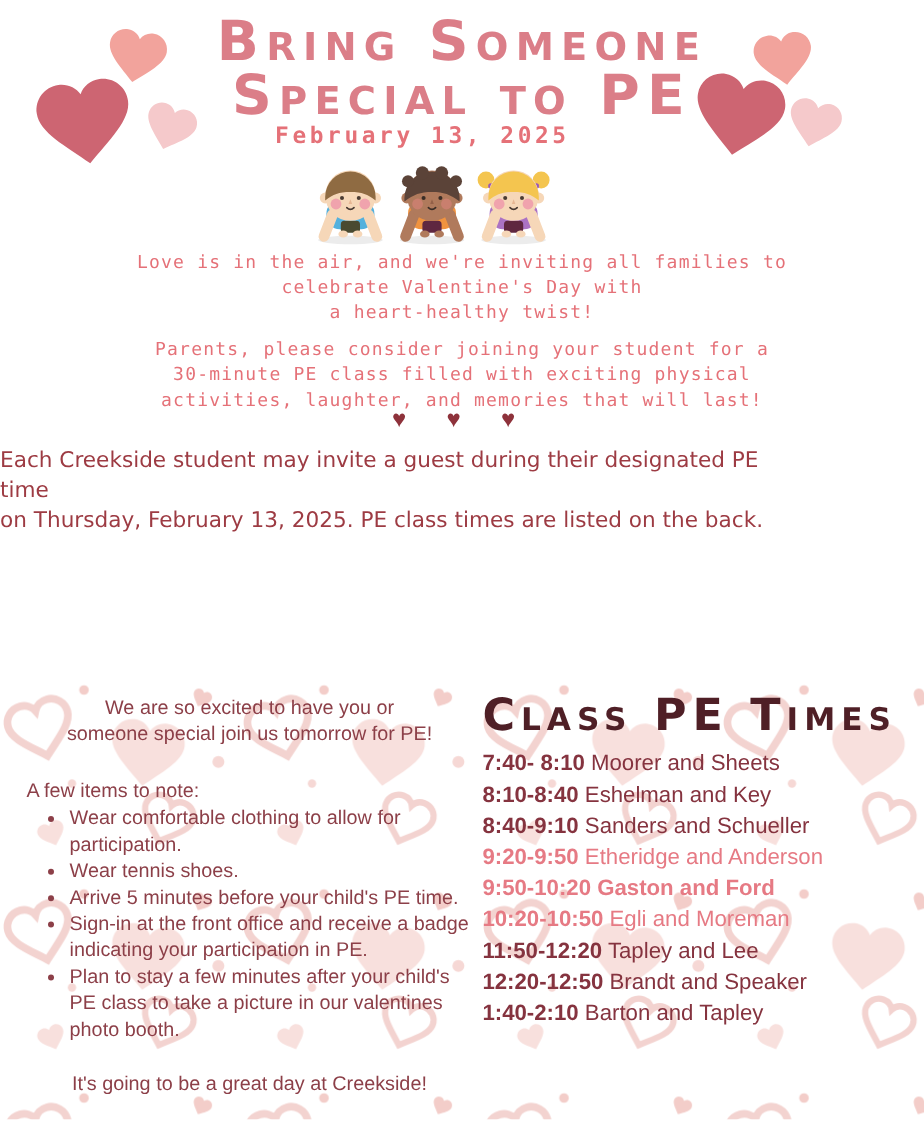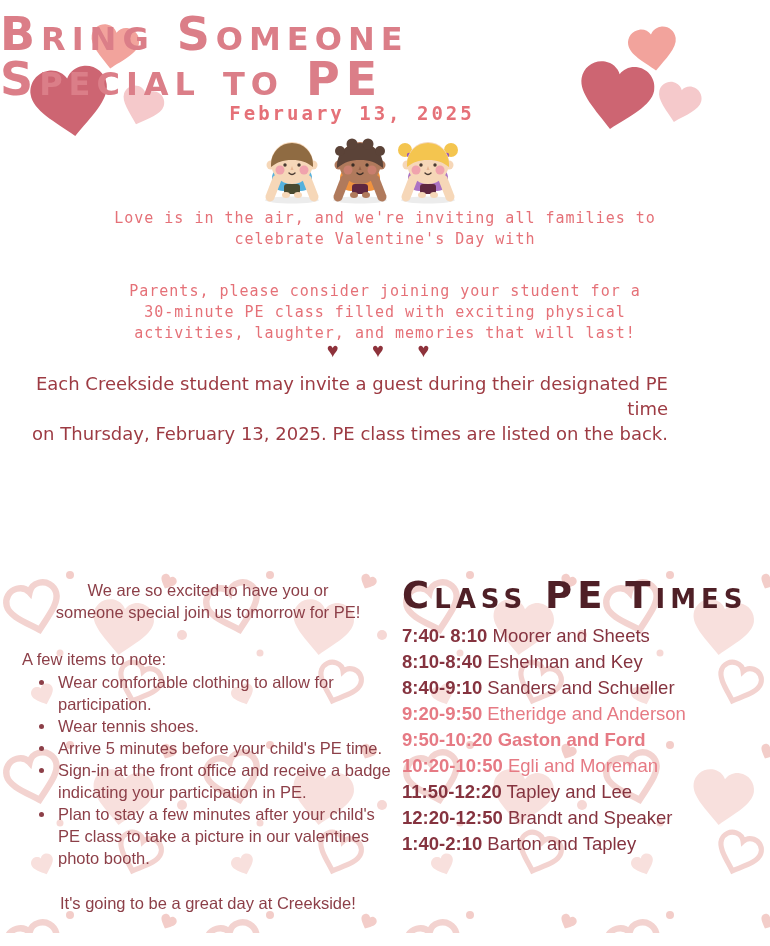--- a/index.html
+++ b/index.html
@@ -4,21 +4,21 @@
 <style>
   html,body{margin:0;padding:0;}
   body{
     width:770px;height:946px;position:relative;background:#ffffff;
     font-family:"Liberation Sans","DejaVu Sans",sans-serif;overflow:hidden;
   }
   .abs{position:absolute;}
 
   
   .title{
-    top:12px;left:0;width:770px;
+    top:12px;left:0;width:770px;text-align:center;
     font-family:"DejaVu Sans",sans-serif;font-weight:bold;font-variant:small-caps;
     font-size:46px;line-height:45px;letter-spacing:6px;color:#db7e88;
   }
   .date{
     top:102px;left:0;width:704px;text-align:center;
     font-family:"DejaVu Sans Mono","Liberation Mono",monospace;
     font-size:19px;font-weight:bold;letter-spacing:3px;color:#e57178;
   }
   .kids{top:137px;left:262px;}
 
@@ -28,21 +28,21 @@
     font-size:15px;font-weight:normal;letter-spacing:1px;line-height:21px;color:#e57178;
   }
   .p1{top:208px;}
   .p2{top:281px;}
 
   .hearts-divider{
     top:339px;left:0;width:770px;text-align:center;
     font-size:20px;letter-spacing:14px;color:#8e323b;
   }
   .invite{
-    top:371px;left:0;width:668px;text-align:right;
+    top:371px;left:0;width:668px;text-align:left;
     font-family:"DejaVu Sans",sans-serif;font-size:18px;line-height:25px;color:#9d3b43;
   }
 
   
   .bottom{top:563px;left:0;width:770px;height:370px;}
   .bottom svg.bgpattern{position:absolute;top:0;left:0;}
 
   .left-col{
     position:absolute;left:22px;top:16px;width:372px;
     color:#8c3f48;font-size:16.5px;line-height:22px;
@@ -153,20 +153,21 @@
     <circle cx="23" cy="28" r="1.7" fill="#4a3b33"></circle>
     <circle cx="37" cy="28" r="1.7" fill="#4a3b33"></circle>
     <path d="M30 29 l-1.5 4 h3 z" fill="#e7b794"></path>
     <path d="M27 36 q3 3 6 0" stroke="#4a3b33" stroke-width="1.4" fill="none" stroke-linecap="round"></path>
   </g>
 </svg>
 
 <div class="abs coral-par p1">
   <div>Love is in the air, and we're inviting all families to</div>
   <div>celebrate Valentine's Day with</div>
+  <div>a heart-healthy twist!</div>
 </div>
 <div class="abs coral-par p2">
   <div>Parents, please consider joining your student for a</div>
   <div>30-minute PE class filled with exciting physical</div>
   <div>activities, laughter, and memories that will last!</div>
 </div>
 
 <div class="abs hearts-divider">♥ ♥ ♥</div>
 
 <div class="abs invite">

